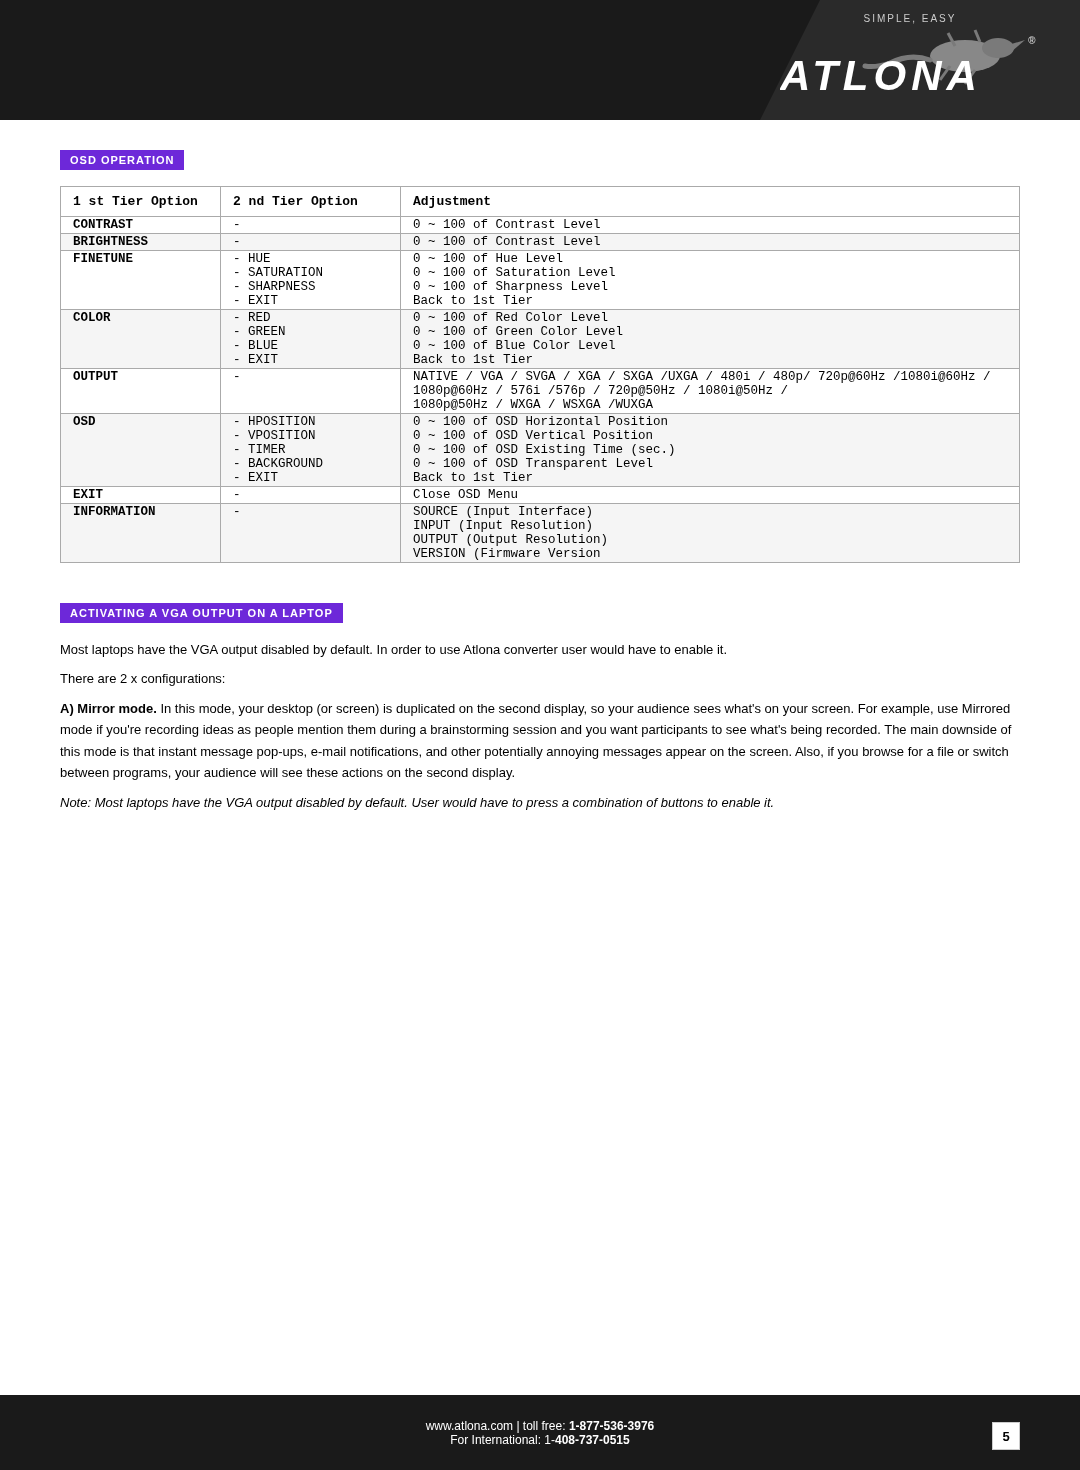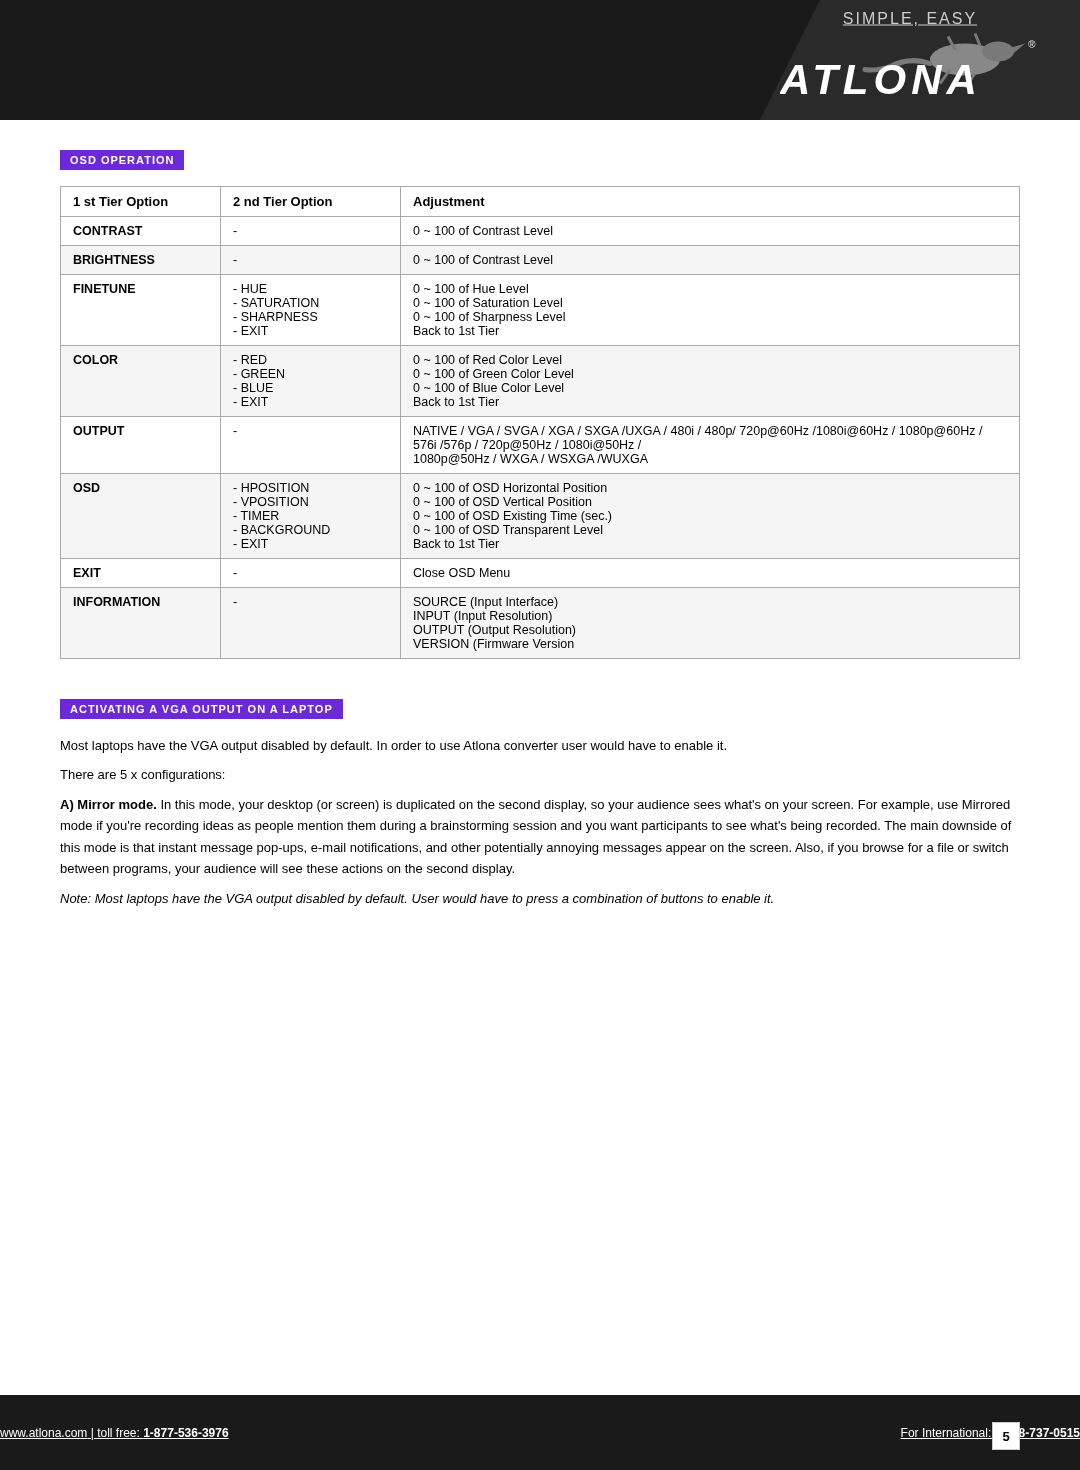--- a/index.html
+++ b/index.html
@@ -27,24 +27,23 @@
       position: absolute;
       right: 40px;
       top: 50%;
       transform: translateY(-50%);
       display: flex;
       flex-direction: column;
       align-items: center;
     }
     .simple-easy-text {
       color: #ccc;
-      font-size: 16px;
+      font-size: 10px;
       letter-spacing: 2px;
       margin-bottom: 4px;
-      text-decoration: underline;
     }
     .atlona-logo {
       color: #fff;
       font-size: 36px;
       font-weight: bold;
       letter-spacing: 6px;
       font-style: italic;
     }
     .header-stripe {
       position: absolute;
@@ -71,32 +70,33 @@
       display: inline-block;
       letter-spacing: 1px;
       margin-bottom: 16px;
     }
 
     
     .osd-table {
       width: 100%;
       border-collapse: collapse;
       margin-bottom: 40px;
+      font-family: Liberation Mono, monospace;
     }
     .osd-table th {
       background: #fff;
       border: 1px solid #aaa;
       padding: 7px 12px;
       font-weight: bold;
       font-size: 13px;
       text-align: left;
     }
     .osd-table td {
       border: 1px solid #aaa;
-      padding: 7px 12px;
+      padding: 1px 12px;
       font-size: 12.5px;
       vertical-align: top;
     }
     .osd-table tr:nth-child(even) td {
       background: #f5f5f5;
     }
     .osd-table tr:nth-child(odd) td {
       background: #fff;
     }
     .col-1st { width: 160px; font-weight: bold; }
@@ -119,25 +119,25 @@
 
     
     .footer {
       position: absolute;
       bottom: 0;
       left: 0;
       right: 0;
       background: #1a1a1a;
       height: 75px;
       display: flex;
-      align-items: center;
-      justify-content: space-between;
+      flex-direction: column;
+      align-items: center;
+      justify-content: center;
       color: #fff;
       font-size: 12px;
-      text-decoration: underline;
     }
     .footer-phone { font-weight: bold; }
 
     
     .page-number {
       position: absolute;
       bottom: 20px;
       right: 60px;
       background: #fff;
       color: #000;
@@ -245,21 +245,21 @@
       </tbody>
   </table>
 
   
   <div class="vga-section">
     <div class="section-label">ACTIVATING A VGA OUTPUT ON A LAPTOP</div>
     <div class="vga-body">
       <p>
         <span>Most laptops have the VGA output disabled by default. In order to use Atlona converter user would have to enable it.</span>
       </p>
-      <p>There are 5 x configurations:</p>
+      <p>There are 2 x configurations:</p>
       <p>
         <span class="bold-text">A) Mirror mode.</span><span> In this mode, your desktop (or screen) is duplicated on the second display, so your audience sees what's on your screen. For example, use Mirrored mode if you're recording ideas as people mention them during a brainstorming session and you want participants to see what's being recorded. The main downside of this mode is that instant message pop-ups, e-mail notifications, and other potentially annoying messages appear on the screen. Also, if you browse for a file or switch between programs, your audience will see these actions on the second display.</span>
       </p>
       <p class="italic-text">Note: Most laptops have the VGA output disabled by default. User would have to press a combination of buttons to enable it.</p>
     </div>
   </div>
 
 </div>
 
 <div class="footer">

